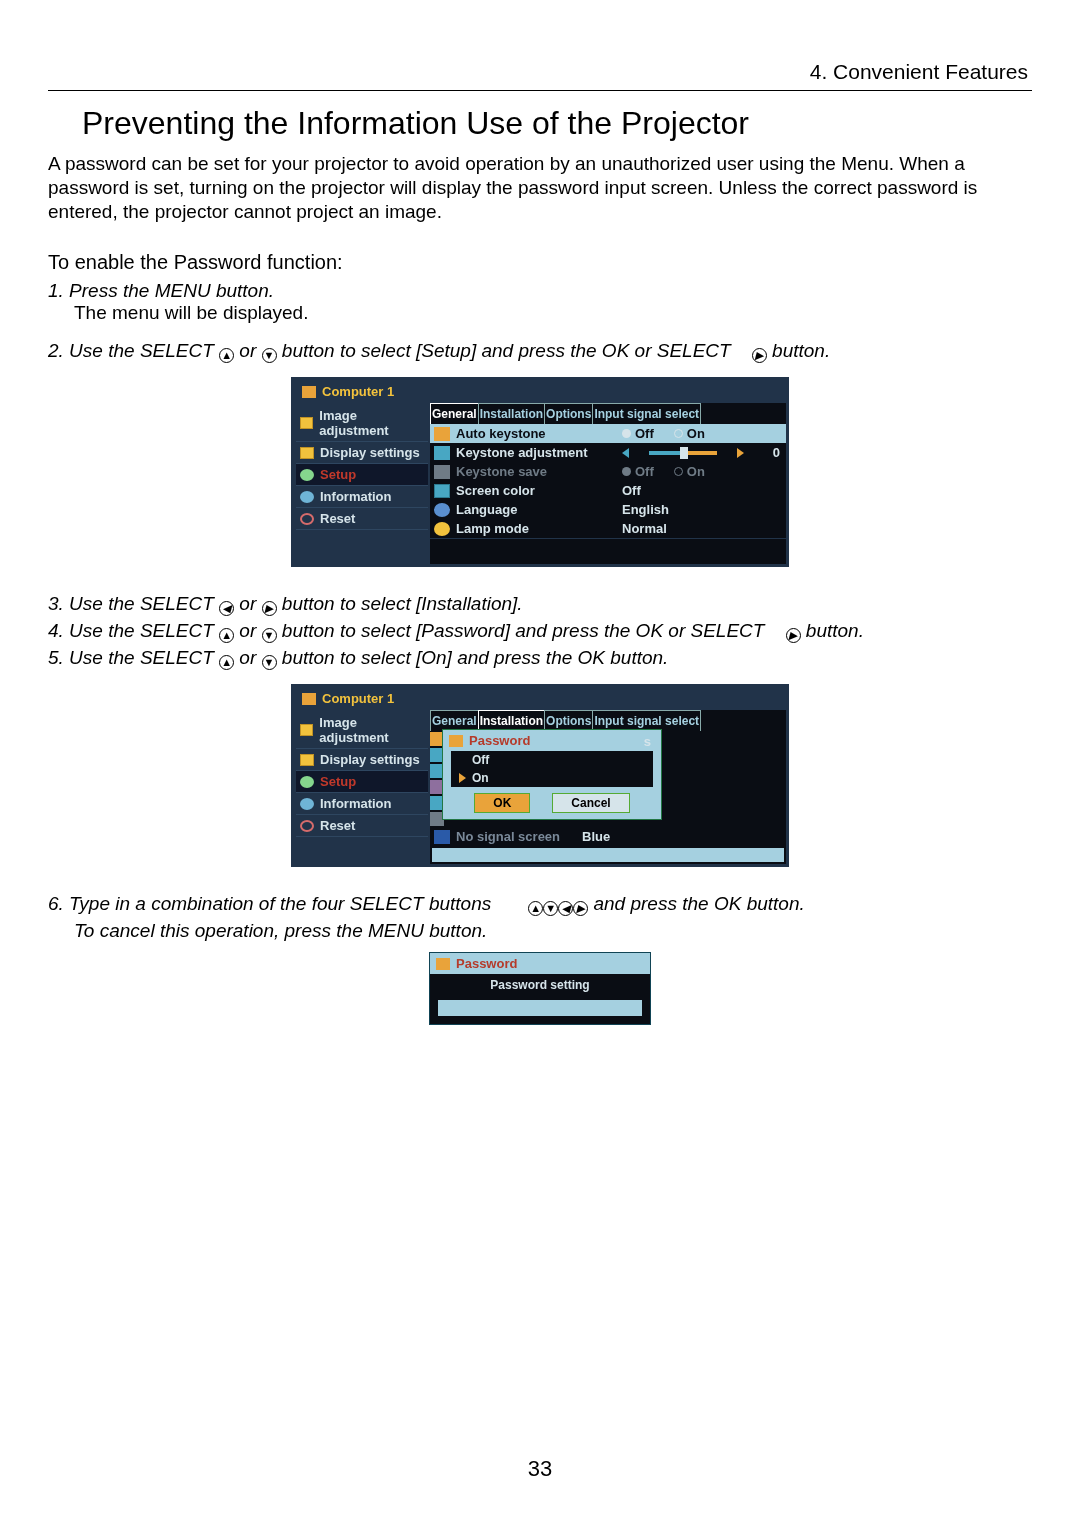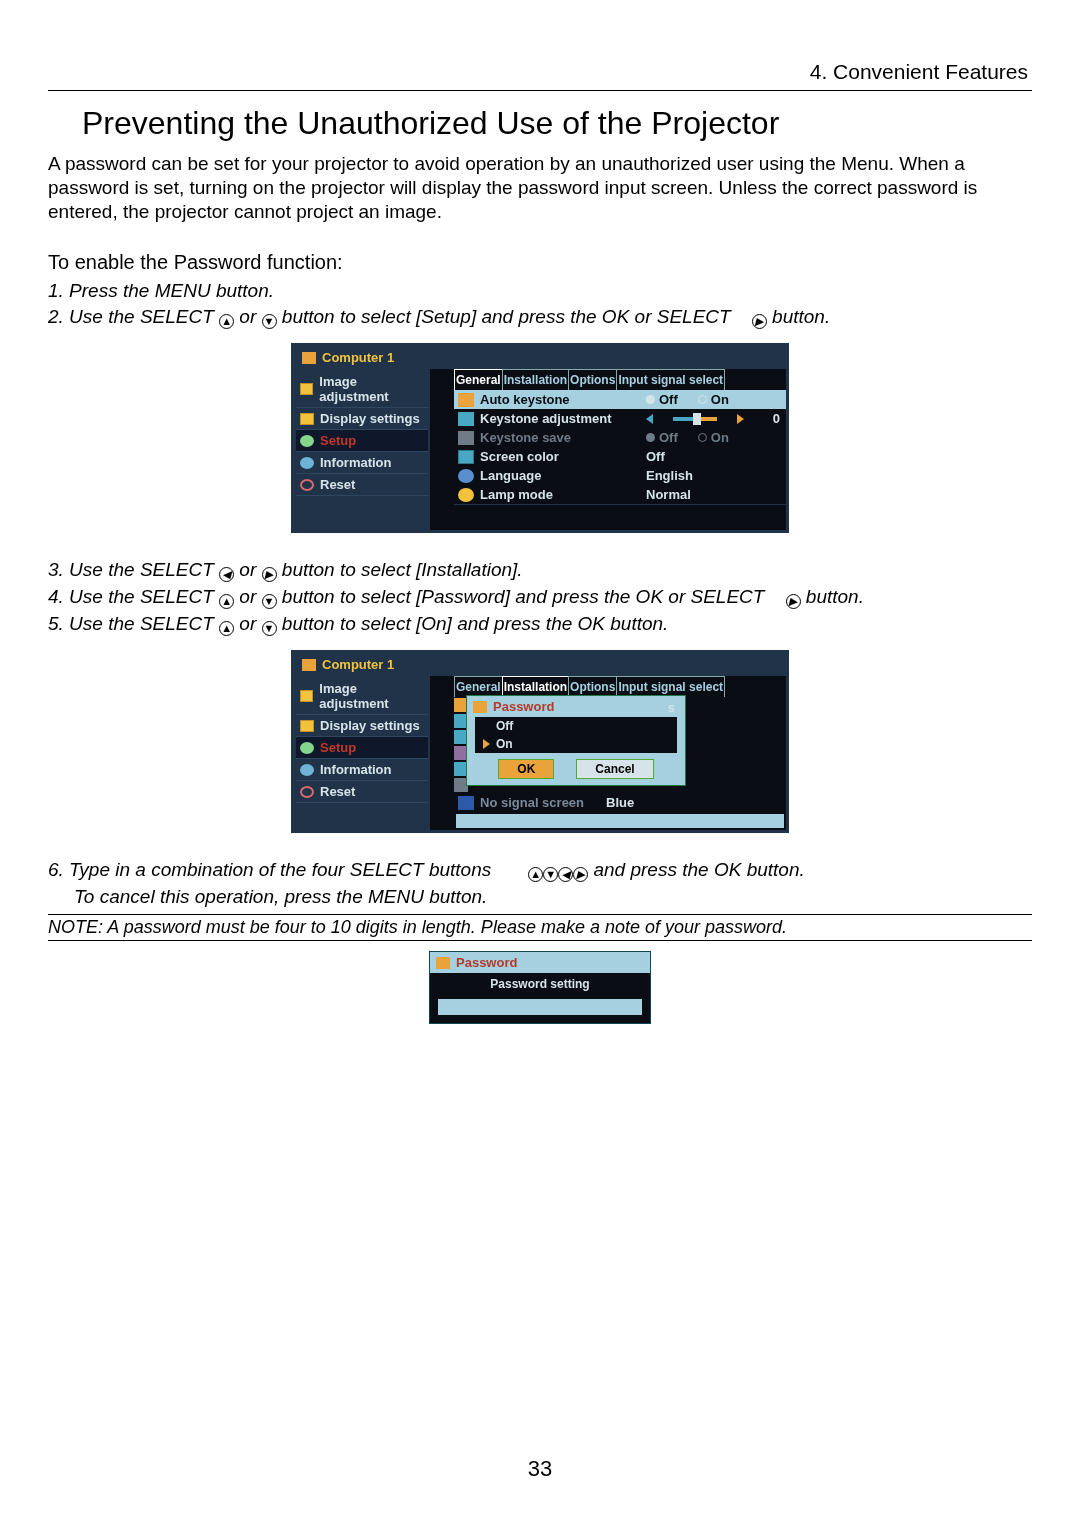--- a/index.html
+++ b/index.html
@@ -77,21 +77,21 @@
   }
   .osd-title {
     background: #213349;
     color: #f2c23d;
     font-weight: bold;
     padding: 4px 8px;
     display: flex;
     align-items: center;
     gap: 6px;
   }
-  .osd-body { display: flex; gap: 24px; }
+  .osd-body { display: flex; }
   .osd-side {
     width: 136px;
     background: #213349;
     padding: 2px;
   }
   .osd-side-item {
     display: flex;
     align-items: center;
     gap: 6px;
     padding: 3px 4px;
@@ -235,26 +235,27 @@
   .pw-lock{ width:14px; height:12px; display:inline-block; background:#e9a33a; }
 
   .chev { display:inline-block; border:1px solid #000; border-radius:50%; width:15px; height:15px; font-size:11px; line-height:13px; text-align:center; vertical-align:-2px;}
 </style>
 </head>
 <body>
 
 <div class="page">
   <div class="breadcrumb">4. Convenient Features</div>
   <hr class="rule">
-  <h1 class="heading">Preventing the Unauthorized Use of the Projector</h1>
+  <h1 class="heading">Preventing the Information Use of the Projector</h1>
   <p class="intro">A password can be set for your projector to avoid operation by an unauthorized user using the Menu. When a password is set, turning on the projector will display the password input screen. Unless the correct password is entered, the projector cannot project an image.</p>
 
   <p class="subhead">To  enable the Password function:</p>
 
   <p class="step-italic">1.  Press the MENU button.</p>
+  <p class="step-sub">The menu will be displayed.</p>
 
   <p class="step-italic">
     <span>2.  Use the SELECT </span><span class="chev">▲</span><span> or </span><span class="chev">▼</span><span> button to select [Setup] and press the OK or SELECT </span>
     &nbsp;&nbsp;&nbsp;<span class="chev">▶</span><span> button.</span>
   </p>
 
   <div class="osd-wrap">
     <div class="osd">
       <div class="osd-title">
         <span style="width:14px;height:12px;display:inline-block;background:#e9a33a;"></span>
@@ -441,21 +442,20 @@
   </div>
 
 
   <p class="step-italic">
     <span>6.  Type in a combination of the four SELECT buttons </span>
     &nbsp;&nbsp;&nbsp;&nbsp;&nbsp;
     <span class="chev">▲</span><span class="chev">▼</span><span class="chev">◀</span><span class="chev">▶</span>
     <span> and press the OK button.</span>
   </p>
   <p class="step-italic" style="margin-left:26px;">To cancel this operation, press the MENU button.</p>
-  <p class="note-line">NOTE: A password must be four to 10  digits in length. Please make a note of your password.</p>
 
   <div class="pw-dialog-wrap">
     <div class="pw-dialog">
       <div class="pw-head">
         <span class="pw-lock"></span>
         <span>Password</span>
       </div>
       <div class="pw-body">Password setting</div>
       <div class="pw-row">
           <div class="pw-input"></div>

